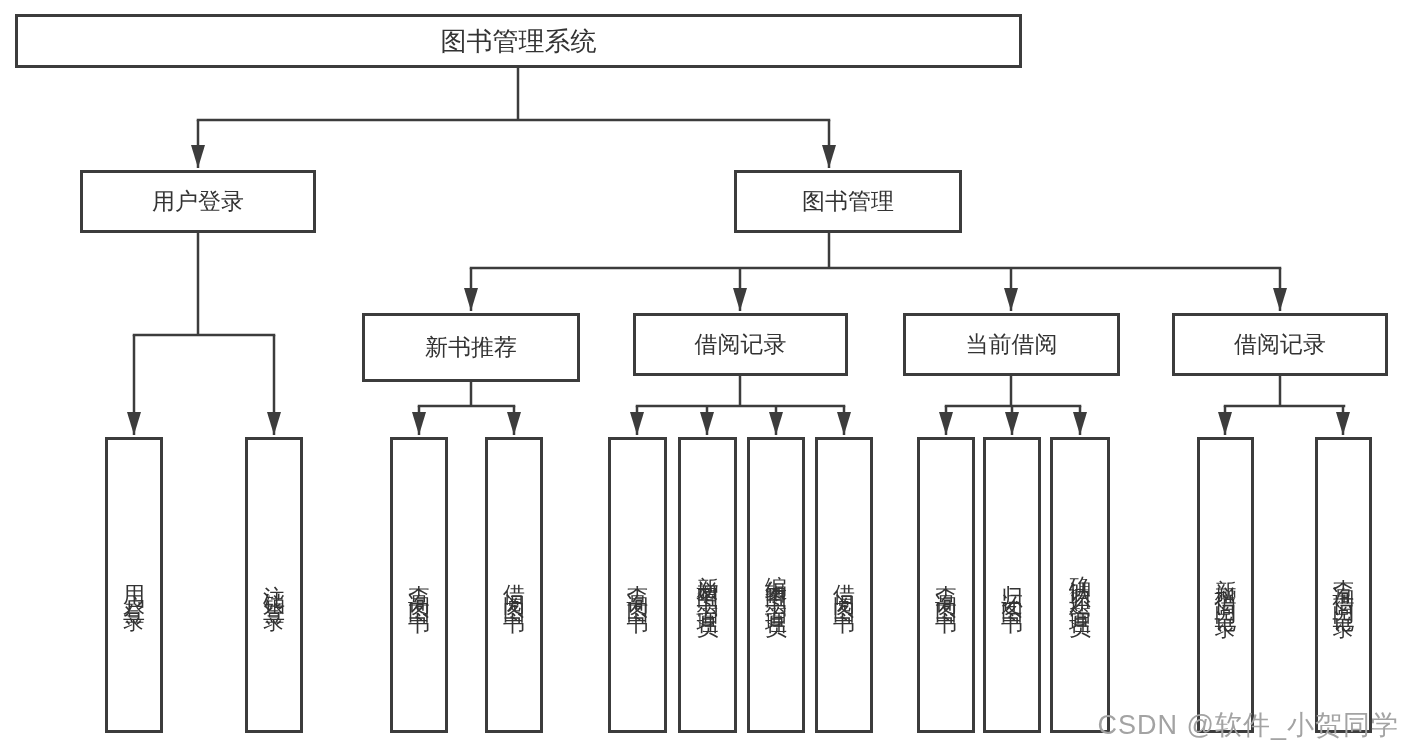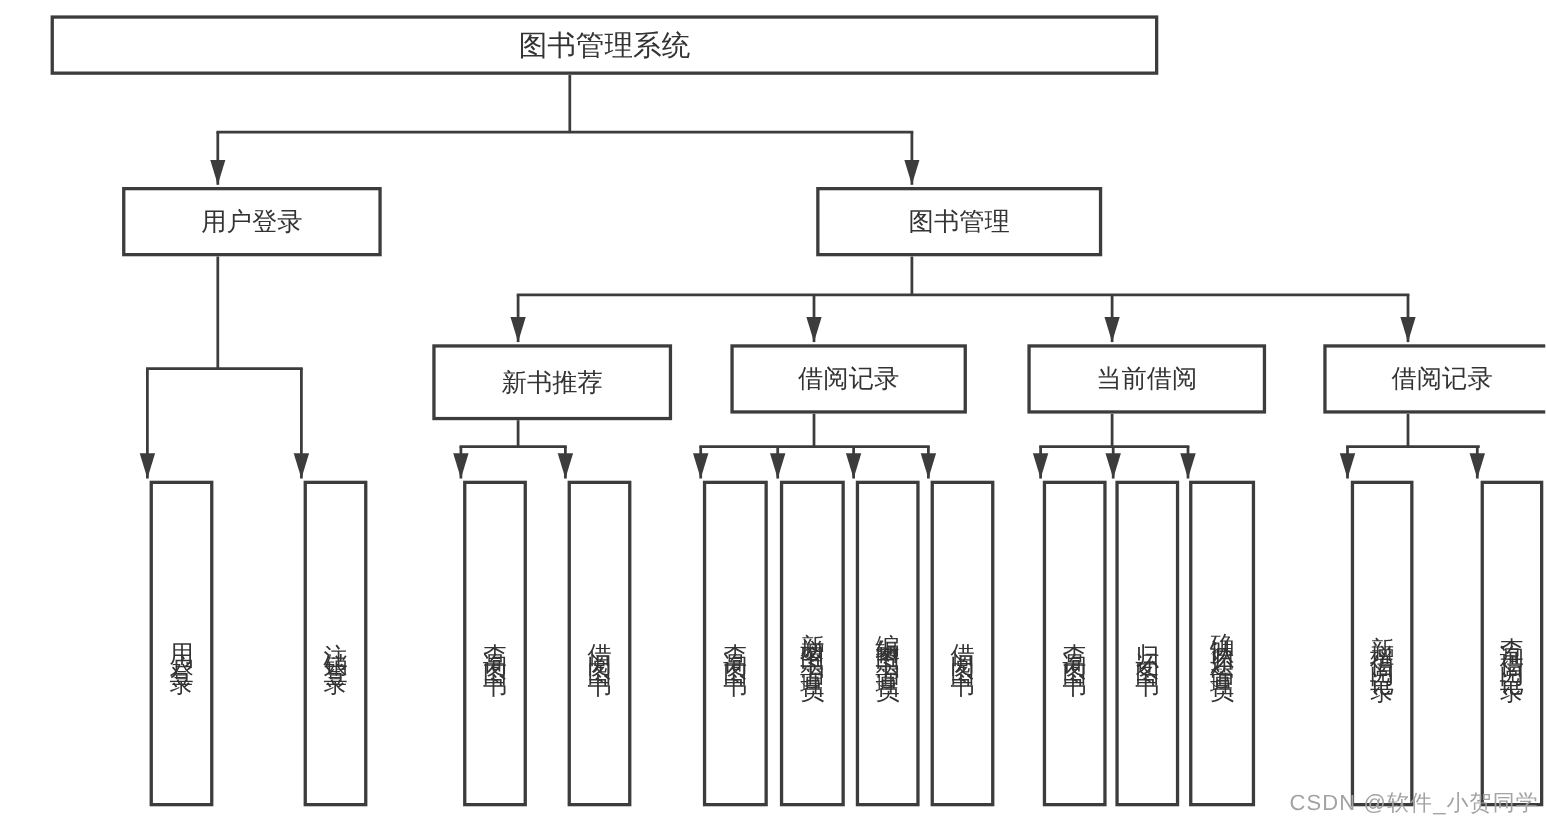--- a/index.html
+++ b/index.html
@@ -32,37 +32,36 @@
     box-sizing: border-box;
     background: var(--box-bg);
     border: 3px solid var(--line);
     color: var(--text);
     display: flex;
     align-items: center;
     justify-content: center;
     text-align: center;
     line-height: 1;
     white-space: nowrap;
-    margin-left: 31px;
   }
   .title { font-size: 26px; }
   .h { font-size: 23px; }
   .v {
     writing-mode: vertical-rl;
     text-orientation: mixed;
     font-size: 22px;
   }
   .ls4 { letter-spacing: 9px; }
   .ls6 { letter-spacing: 8px; }
   .ls9 { letter-spacing: 6px; }
   .watermark {
     position: absolute;
     right: 6px;
     bottom: 4px;
-    font-size: 20px;
+    font-size: 27px;
     color: var(--watermark);
     z-index: 5;
     letter-spacing: 1px;
   }
 </style>
 </head>
 <body>
 
 <div id="stage">
 
@@ -112,21 +111,21 @@
       <line x1="1280" y1="376" x2="1280" y2="407"></line>
       <line x1="1223.75" y1="406" x2="1345.25" y2="406"></line>
       <line x1="1225" y1="406" x2="1225" y2="435" marker-end="url(#arrow)"></line>
       <line x1="1343" y1="406" x2="1343" y2="435" marker-end="url(#arrow)"></line>
     </g>
   </svg>
 
   <div class="box title" style="left:15px;top:14px;width:1007px;height:54px">图书管理系统</div>
 
   <div class="box h" style="left:80px;top:170px;width:236px;height:63px">用户登录</div>
-  <div class="box h" style="left:711px;top:170px;width:260px;height:63px">图书管理</div>
+  <div class="box h" style="left:734px;top:170px;width:228px;height:63px">图书管理</div>
 
   <div class="box h" style="left:362px;top:313px;width:218px;height:69px">新书推荐</div>
   <div class="box h" style="left:633px;top:313px;width:215px;height:63px">借阅记录</div>
   <div class="box h" style="left:903px;top:313px;width:217px;height:63px">当前借阅</div>
   <div class="box h" style="left:1172px;top:313px;width:216px;height:63px">借阅记录</div>
 
   <div class="box v ls4" style="left:105px;top:437px;width:58px;height:296px">用户登录</div>
   <div class="box v ls4" style="left:245px;top:437px;width:58px;height:296px">注销登录</div>
 
   <div class="box v ls4" style="left:390px;top:437px;width:58px;height:296px">查询图书</div>

